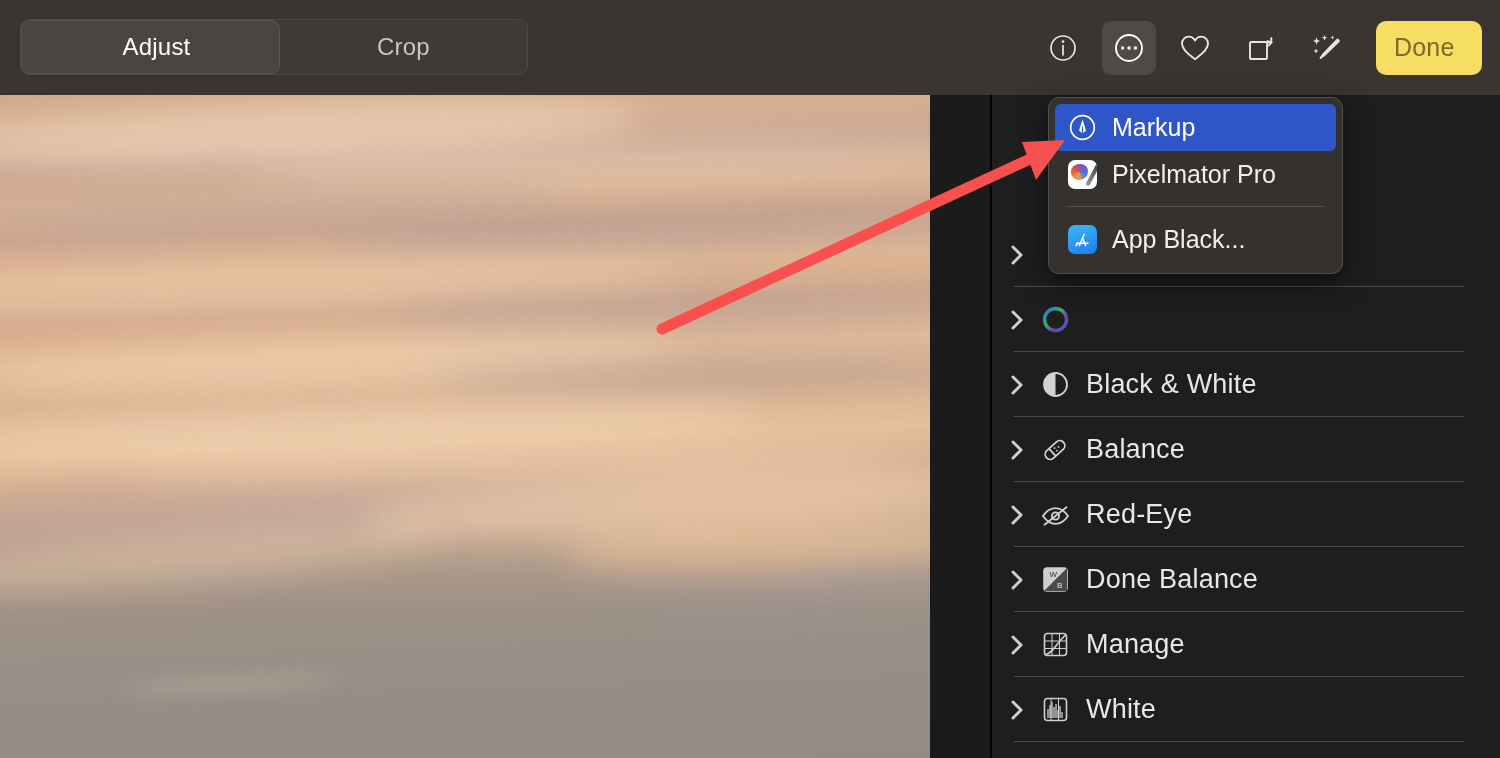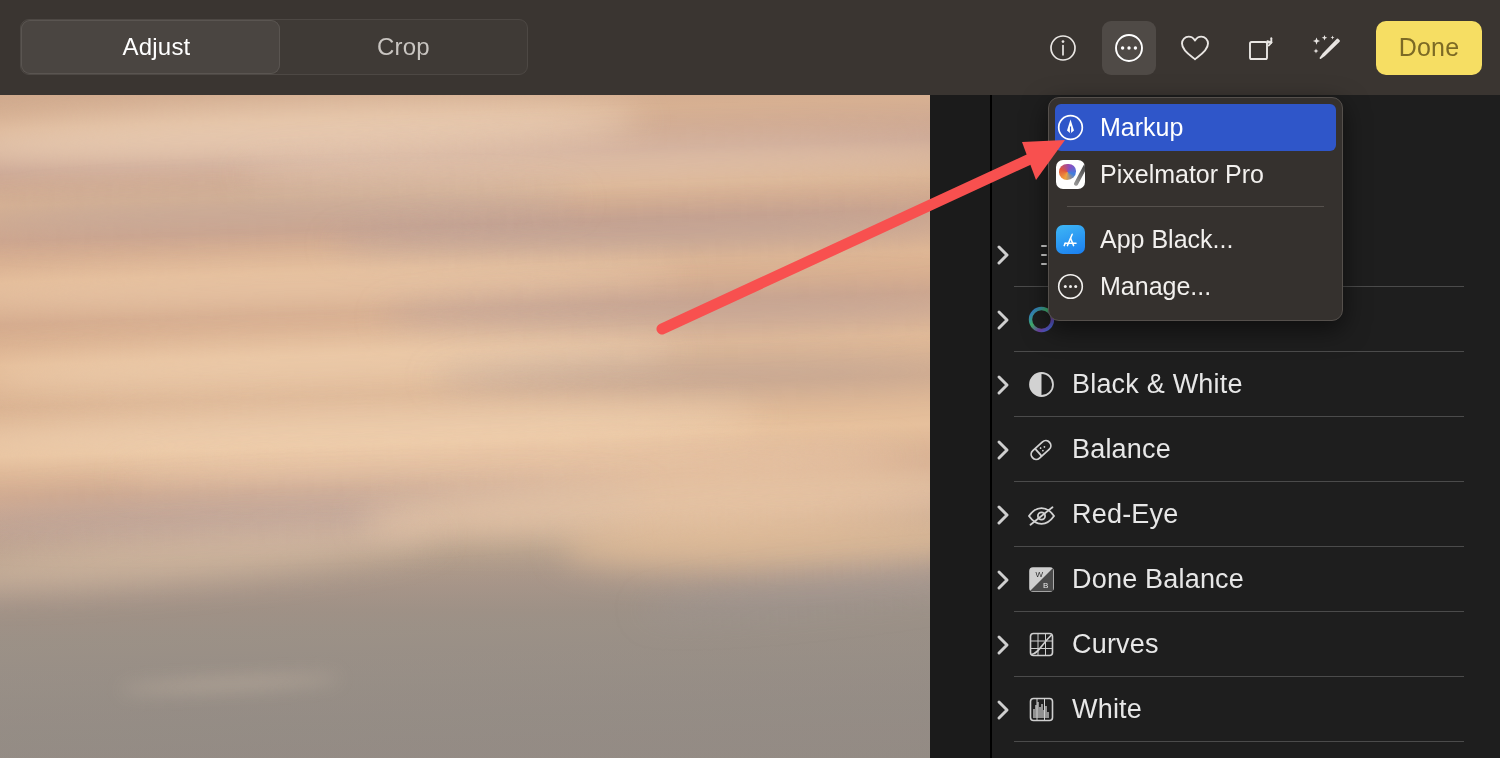--- a/index.html
+++ b/index.html
@@ -50,21 +50,21 @@
     display: flex; align-items: center; justify-content: center;
     color: #e9e6e3;
   }
   .tb-btn.active { background: #4f4a46; }
   .tb-btn svg { display: block; }
   .done-btn {
     margin-left: 10px;
     height: 54px; min-width: 106px; padding: 0 18px;
     border-radius: 10px; background: #f6de63;
     color: #7c6a25; font-size: 25px; font-weight: 400;
-    display: flex; align-items: center; justify-content: center;
+    display: flex; align-items: center; justify-content: flex-start;
     letter-spacing: .2px;
   }
 
   
   .photo-area {
     position: absolute; left: 0; top: 95px; width: 930px; height: 663px;
     overflow: hidden;
   }
   .sky {
     position: absolute; inset: 0;
@@ -117,20 +117,21 @@
     position: absolute; left: 60px; top: 0; width: 2px; height: 663px;
     background: #000000;
   }
   .panel-list {
     position: absolute; left: 62px; top: 0; width: 508px; height: 663px;
     background: #1e1e1e;
   }
   .adj-row {
     position: relative; height: 65px;
     display: flex; align-items: center;
+    padding-left: 14px;
   }
   .adj-row .sep {
     position: absolute; left: 22px; right: 36px; bottom: 0;
     height: 1px; background: #4b4b4b;
   }
   .chev {
     width: 22px; flex: 0 0 22px; color: #cfcfcf;
     display: flex; align-items: center; justify-content: center;
   }
   .adj-icon {
@@ -155,21 +156,21 @@
     width: 295px;
     background: #35312e;
     border: 1px solid #55504c;
     border-radius: 11px;
     padding: 6px 6px 10px 6px;
     box-shadow: 0 8px 26px rgba(0,0,0,.55);
     z-index: 40;
   }
   .menu-item {
     height: 47px; display: flex; align-items: center;
-    border-radius: 6px; padding: 0 0;
+    border-radius: 6px; padding: 0 12px;
     color: #f2f0ee; font-size: 25px;
   }
   .menu-item.selected { background: #2f56c9; color: #ffffff; }
   .menu-ico {
     width: 30px; height: 30px; flex: 0 0 30px;
     margin-right: 15px;
     display: flex; align-items: center; justify-content: center;
   }
   .menu-sep { height: 1px; background: #56514d; margin: 8px 12px 9px 12px; }
 
@@ -423,21 +424,21 @@
               <path d="M3 3l8 8-8 8"></path>
             </svg>
         </span>
         <span class="adj-icon">
           <svg width="27" height="27" viewBox="0 0 27 27" fill="none" stroke="#cfcfcf" stroke-width="1.6">
             <rect x="2.5" y="2.5" width="22" height="22" rx="3"></rect>
             <path d="M10 2.5v22M17.5 2.5v22M2.5 10h22M2.5 17.5h22" stroke-width="1"></path>
             <path d="M3.5 23.5 C10 23 14 13 23.5 4" stroke-width="1.7"></path>
           </svg>
         </span>
-        <span class="adj-label">Curves</span>
+        <span class="adj-label">Manage</span>
         <span class="sep"></span>
       </div>
 
       <div class="adj-row">
         <span class="chev">
           <svg width="15" height="22" viewBox="0 0 15 22" fill="none" stroke="#cfcfcf" stroke-width="3" stroke-linecap="round" stroke-linejoin="round">
               <path d="M3 3l8 8-8 8"></path>
             </svg>
         </span>
         <span class="adj-icon">
@@ -494,31 +495,20 @@
             <path d="M4 13.2h11"></path>
             <path d="M6.4 15.6 L11.2 4.2"></path>
             <path d="M12.6 15.6 L9.6 8.4"></path>
             <path d="M3.2 15.6 L4.2 13.2"></path>
           </svg>
         </span>
       </span>
       <span>App Black...</span>
     </div>
 
-    <div class="menu-item">
-      <span class="menu-ico">
-        <svg width="27" height="27" viewBox="0 0 27 27" fill="none" stroke="#f2f0ee" stroke-width="1.6">
-          <circle cx="13.5" cy="13.5" r="11.8"></circle>
-          <circle cx="8.3" cy="13.5" r="1.5" fill="#f2f0ee" stroke="none"></circle>
-          <circle cx="13.5" cy="13.5" r="1.5" fill="#f2f0ee" stroke="none"></circle>
-          <circle cx="18.7" cy="13.5" r="1.5" fill="#f2f0ee" stroke="none"></circle>
-        </svg>
-      </span>
-      <span>Manage...</span>
-    </div>
 
   </div>
 
   <svg class="arrow-layer" viewBox="0 0 1500 758">
     <line x1="662" y1="329" x2="1030" y2="159" stroke="#f8504f" stroke-width="11" stroke-linecap="round"></line>
     <polygon points="1065,140 1022,142 1036,180" fill="#f8504f"></polygon>
   </svg>
 
 </div>
 

